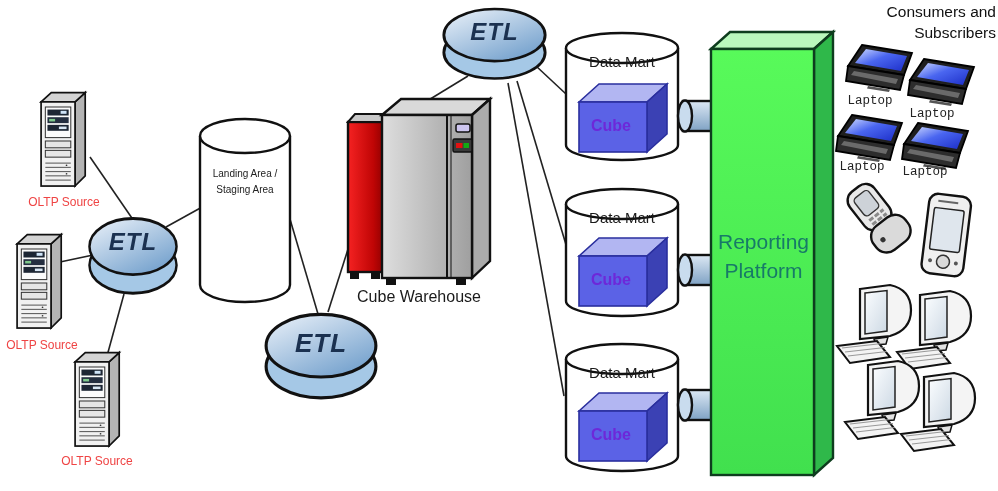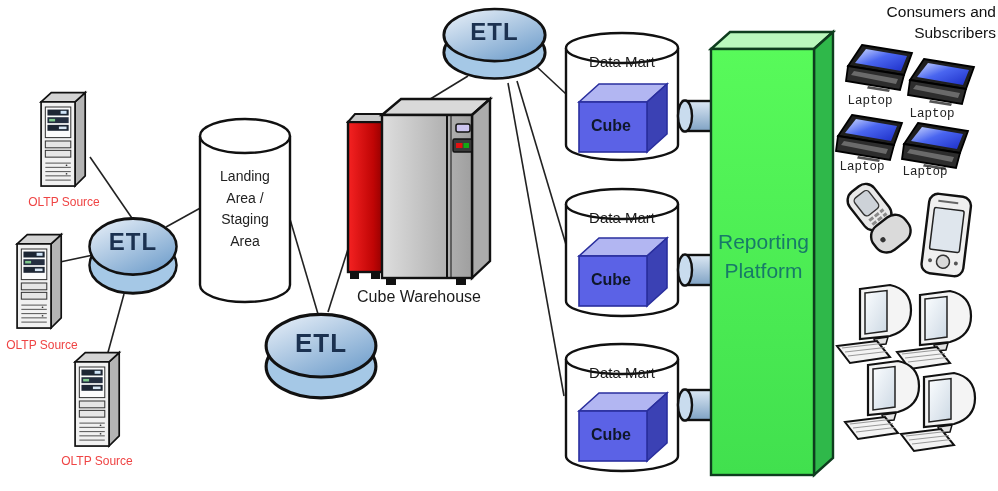--- a/index.html
+++ b/index.html
@@ -1,22 +1,22 @@
 <!DOCTYPE html>
 <html><head>
 <meta charset="utf-8">
 <style>
   html,body{margin:0;padding:0;background:#fff;}
   .stage{position:relative;width:998px;height:491px;background:#ffffff;overflow:hidden;
          font-family:"Liberation Sans",sans-serif;color:#1a1a1a;}
   .wires{position:absolute;left:0;top:0;pointer-events:none;}
   svg.ic{position:absolute;overflow:visible;}
   .lbl{position:absolute;text-align:center;line-height:1.25;}
-  .etl-t{font-weight:bold;color:#1b3150;letter-spacing:1px;}
-  .cube-t{font-weight:bold;color:#0f172a;}
+  .etl-t{font-weight:bold;color:#1b3150;letter-spacing:1px;font-style:italic;}
+  .cube-t{font-weight:bold;color:#6d28d9;}
   .plat-t{color:#177a68;line-height:1.4;font-size:21px;}
   .small-t{font-size:12px;color:#ef4444;}
   .tiny-t{font-size:12.5px;color:#222;font-family:Liberation Mono, monospace;}
 </style>
 </head>
 <body>
 
 <div class="stage">
 
   <svg width="0" height="0" style="position:absolute" aria-hidden="true">
@@ -211,21 +211,21 @@
   <svg class="ic" style="left:441px;top:2px" width="107" height="80" viewBox="0 0 112 92" preserveAspectRatio="none">
       <use href="#symEtl"></use>
     </svg>
   <div class="lbl etl-t" style="left:87px;top:227px;width:92px;font-size:24px">ETL</div>
   <div class="lbl etl-t" style="left:263px;top:327px;width:116px;font-size:26px">ETL</div>
   <div class="lbl etl-t" style="left:441px;top:17px;width:107px;font-size:24px">ETL</div>
 
   <svg class="ic" style="left:197px;top:114px" width="96" height="194" viewBox="0 0 96 194">
       <use href="#symCylTall"></use>
     </svg>
-  <div class="lbl" style="left:207px;top:166px;width:76px;font-size:14px;line-height:1.55;color:#222">Landing Area / Staging Area</div>
+  <div class="lbl" style="left:207px;top:166px;width:76px;font-size:10px;line-height:1.55;color:#222">Landing Area / Staging Area</div>
 
   <svg class="ic" style="left:344px;top:94px" width="150" height="200" viewBox="0 0 150 200">
       <use href="#symWarehouse"></use>
     </svg>
   <div class="lbl" style="left:341px;top:287px;width:156px;font-size:16px">Cube Warehouse</div>
 
   <svg class="ic" style="left:563px;top:28px" width="118" height="136" viewBox="0 0 118 136">
       <use href="#symCyl"></use>
     </svg>
   <svg class="ic" style="left:563px;top:184px" width="118" height="136" viewBox="0 0 118 136">

